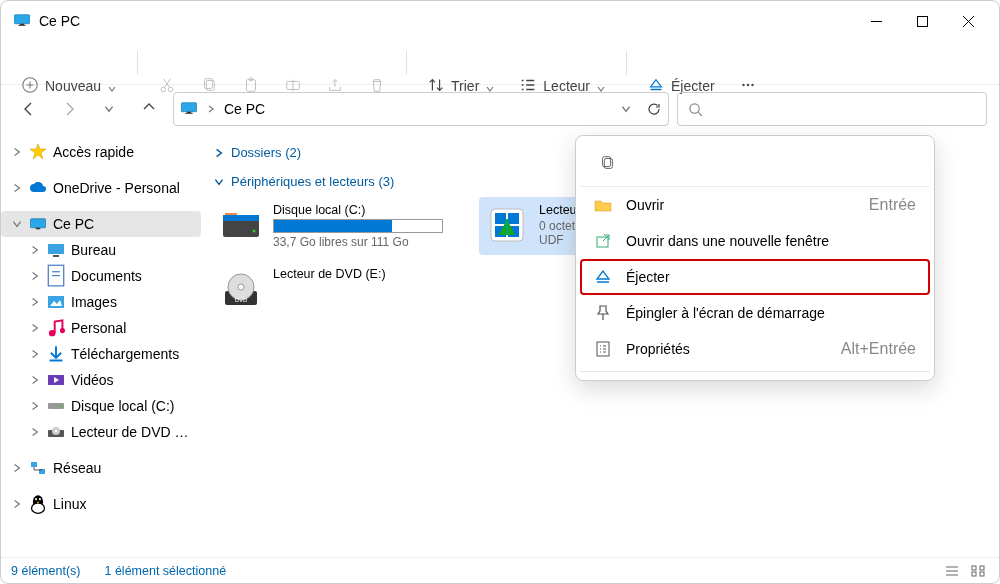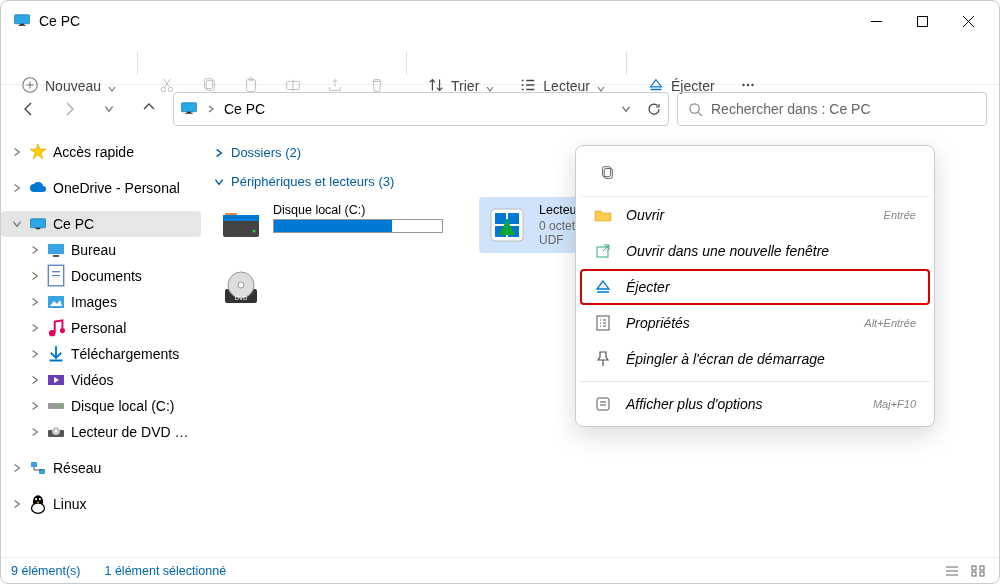--- a/index.html
+++ b/index.html
@@ -34,27 +34,27 @@
 .group-header svg { width: 12px; height: 12px; }
 .devices { display: flex; flex-wrap: wrap; gap: 6px; margin-top: 4px; }
 .device { width: 260px; display: flex; gap: 10px; padding: 6px; border-radius: 4px; cursor: pointer; }
 .device.selected { background: #cfe4fb; }
 .device .dicon { width: 44px; height: 44px; flex-shrink: 0; display: flex; align-items: center; justify-content: center; }
 .device .dinfo { flex: 1; font-size: 12.5px; }
 .device .dname { color: #000; margin-bottom: 2px; }
 .device .dsub { color: #666; font-size: 12px; }
 .progress { width: 170px; height: 14px; border: 1px solid #999; background: #fff; margin: 2px 0; }
 .progress .bar { height: 100%; background: #0078d4; }
-.context-menu { position: absolute; top: 12px; left: 374px; width: 360px; background: #fff; border: 1px solid #ccc; border-radius: 8px; box-shadow: 0 8px 24px rgba(0,0,0,0.15); padding: 4px; z-index: 100; font-style: italic; }
+.context-menu { position: absolute; top: 2px; left: 374px; width: 360px; background: #fff; border: 1px solid #ccc; border-radius: 8px; box-shadow: 0 8px 24px rgba(0,0,0,0.15); padding: 4px; z-index: 100; }
 .cm-iconrow { display: flex; gap: 6px; padding: 6px 10px; border-bottom: 1px solid #eee; }
 .cm-iconbtn { width: 34px; height: 34px; display: flex; align-items: center; justify-content: center; border-radius: 4px; cursor: pointer; }
 .cm-item { display: flex; align-items: center; gap: 14px; padding: 9px 14px; border-radius: 4px; cursor: pointer; font-size: 14px; }
 .cm-item .cm-icn { width: 18px; height: 18px; flex-shrink: 0; display: flex; align-items: center; justify-content: center; }
 .cm-item .cm-lbl { flex: 1; }
-.cm-item .cm-kb { color: #888; font-size: 11px; }
+.cm-item .cm-kb { color: #888; font-size: 16px; }
 .cm-item.highlighted { border: 2px solid #d50000; padding: 7px 12px; }
 .cm-sep { height: 1px; background: #e5e5e5; margin: 4px 0; }
 .statusbar { height: 26px; display: flex; align-items: center; padding: 0 10px; gap: 24px; font-size: 12.5px; color: #0066b0; border-top: 1px solid #efefef; }
 .statusbar .viewtoggle { margin-left: auto; display: flex; gap: 4px; }
 .statusbar .vtbtn { width: 22px; height: 18px; display: flex; align-items: center; justify-content: center; cursor: pointer; color: #666; }
 </style>
 </head>
 <body>
 
 <div class="titlebar">
@@ -214,21 +214,20 @@
       </svg>
     <svg width="16" height="16" viewBox="0 0 16 16" style="margin-left:6px;">
         <path d="M13 8a5 5 0 1 1-1.5-3.5M13 3v3h-3" fill="none" stroke="#444" stroke-width="1.2"></path>
       </svg>
   </div>
   <div class="searchbar">
     <svg width="15" height="15" viewBox="0 0 16 16">
         <circle cx="7" cy="7" r="5" fill="none" stroke="#888" stroke-width="1.3"></circle>
         <line x1="11" y1="11" x2="15" y2="15" stroke="#888" stroke-width="1.3"></line>
       </svg>
-    <span>Rechercher dans : Ce PC</span>
   </div>
 </div>
 
 <div class="body">
   <div class="sidebar">
     <div class="sbitem">
       <svg class="exp" viewBox="0 0 10 10">
           <polyline points="3,2 7,5 3,8" fill="none" stroke="#777"></polyline>
         </svg>
       <span class="icn">
@@ -414,20 +413,21 @@
               <rect x="4" y="12" width="36" height="6" fill="#0078d4"></rect>
               <rect x="6" y="10" width="12" height="2" fill="#e84"></rect>
               <circle cx="35" cy="28" r="1.5" fill="#3c3"></circle>
             </svg>
         </div>
         <div class="dinfo">
           <div class="dname">Disque local (C:)</div>
           <div class="progress">
               <div class="bar" style="width:70%"></div>
             </div>
+          <div class="dsub">33,7 Go libres sur 111 Go</div>
         </div>
       </div>
       <div class="device selected">
         <div class="dicon">
           <svg viewBox="0 0 44 44">
               <rect x="6" y="6" width="32" height="32" rx="4" fill="#fff" stroke="#bbb"></rect>
               <rect x="10" y="10" width="11" height="11" fill="#0078d4"></rect>
               <rect x="23" y="10" width="11" height="11" fill="#0078d4"></rect>
               <rect x="10" y="23" width="11" height="11" fill="#0078d4"></rect>
               <rect x="23" y="23" width="11" height="11" fill="#0078d4"></rect>
@@ -443,20 +443,23 @@
       </div>
       <div class="device">
         <div class="dicon">
           <svg viewBox="0 0 44 44">
               <rect x="6" y="24" width="32" height="14" rx="2" fill="#333"></rect>
               <circle cx="22" cy="20" r="13" fill="#ddd" stroke="#999"></circle>
               <circle cx="22" cy="20" r="3" fill="#fff" stroke="#999"></circle>
               <text x="22" y="35" text-anchor="middle" font-size="6" fill="#fff">DVD</text>
             </svg>
         </div>
+        <div class="dinfo">
+          <div class="dname">Lecteur de DVD (E:)</div>
+        </div>
       </div>
     </div>
 
     <div class="context-menu">
       <div class="cm-iconrow">
         <div class="cm-iconbtn">
             <svg width="18" height="18" viewBox="0 0 20 20">
               <rect x="5" y="3" width="9" height="11" rx="2" fill="none" stroke="#555"></rect>
               <rect x="7" y="5" width="9" height="11" rx="2" fill="none" stroke="#555"></rect>
             </svg>
@@ -481,56 +484,45 @@
         <span class="cm-lbl">Ouvrir dans une nouvelle fenêtre</span>
       </div>
       <div class="cm-item highlighted">
         <span class="cm-icn">
             <svg viewBox="0 0 18 18">
               <polygon points="9,3 3,11 15,11" fill="none" stroke="#0078d4" stroke-width="1.3"></polygon>
               <line x1="3" y1="14" x2="15" y2="14" stroke="#0078d4" stroke-width="1.5"></line>
             </svg>
           </span>
         <span class="cm-lbl">Éjecter</span>
+      </div>
+      <div class="cm-item">
+        <span class="cm-icn">
+            <svg viewBox="0 0 18 18">
+              <path d="M6 2h6v5l2 3H4l2-3z M9 10v6" fill="none" stroke="#555" stroke-width="1.2"></path>
+            </svg>
+          </span>
+        <span class="cm-lbl">Épingler à l'écran de démarrage</span>
       </div>
       <div class="cm-item">
         <span class="cm-icn">
             <svg viewBox="0 0 18 18">
               <rect x="3" y="2" width="12" height="14" fill="none" stroke="#555"></rect>
               <line x1="6" y1="6" x2="7" y2="6" stroke="#555"></line>
               <line x1="9" y1="6" x2="12" y2="6" stroke="#555"></line>
               <line x1="6" y1="9" x2="7" y2="9" stroke="#555"></line>
               <line x1="9" y1="9" x2="12" y2="9" stroke="#555"></line>
               <line x1="6" y1="12" x2="7" y2="12" stroke="#555"></line>
               <line x1="9" y1="12" x2="12" y2="12" stroke="#555"></line>
             </svg>
           </span>
         <span class="cm-lbl">Propriétés</span>
         <span class="cm-kb">Alt+Entrée</span>
       </div>
-      <div class="cm-item">
-        <span class="cm-icn">
-            <svg viewBox="0 0 18 18">
-              <path d="M6 2h6v5l2 3H4l2-3z M9 10v6" fill="none" stroke="#555" stroke-width="1.2"></path>
-            </svg>
-          </span>
-        <span class="cm-lbl">Épingler à l'écran de démarrage</span>
-      </div>
       <div class="cm-sep"></div>
-      <div class="cm-item">
-        <span class="cm-icn">
-            <svg viewBox="0 0 18 18">
-              <rect x="3" y="3" width="12" height="12" rx="2" fill="none" stroke="#555"></rect>
-              <line x1="6" y1="7" x2="12" y2="7" stroke="#555"></line>
-              <line x1="6" y1="10" x2="12" y2="10" stroke="#555"></line>
-            </svg>
-          </span>
-        <span class="cm-lbl">Afficher plus d'options</span>
-        <span class="cm-kb">Maj+F10</span>
-      </div>
     </div>
   </div>
 </div>
 
 <div class="statusbar">
   <span>9 élément(s)</span>
   <span>1 élément sélectionné</span>
   <div class="viewtoggle">
     <div class="vtbtn">
         <svg width="16" height="14" viewBox="0 0 16 14">

